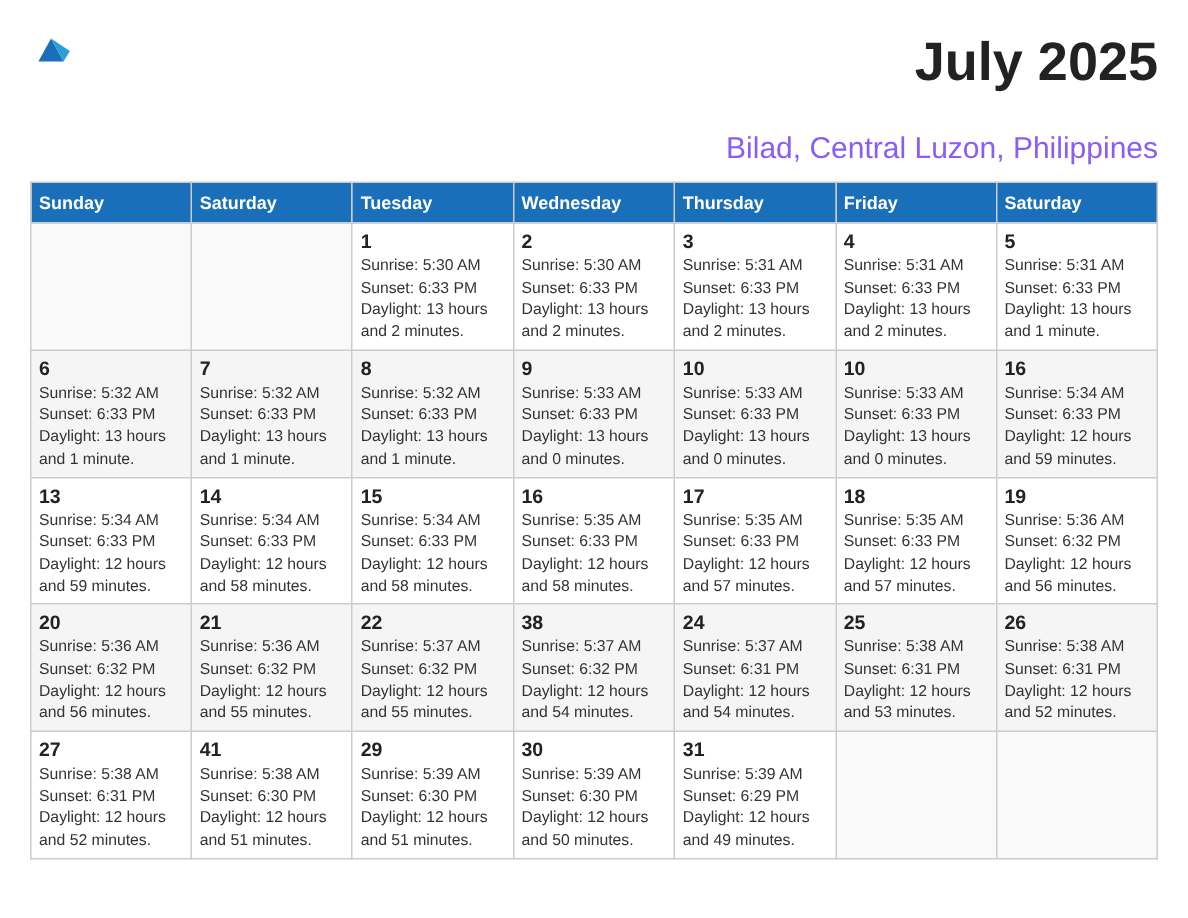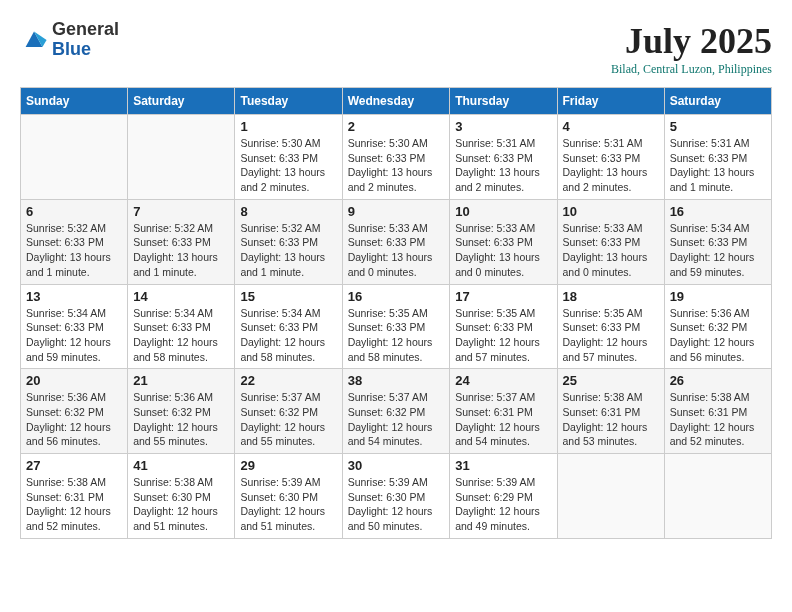--- a/index.html
+++ b/index.html
@@ -35,30 +35,30 @@
       font-weight: bold;
       color: #1a5fa8;
     }
     .logo-icon {
       width: 28px;
       height: 28px;
       margin-right: 4px;
     }
     .title-area {
       text-align: right;
-      font-family: Liberation Serif, serif;
     }
     .month-title {
       font-size: 36px;
       font-weight: bold;
       color: #222;
     }
     .location-title {
-      font-size: 12px;
-      color: #0f766e;
+      font-size: 20px;
+      color: #8b5cf6;
+      margin-top: 26px;
     }
     table {
       width: 100%;
       border-collapse: collapse;
       font-size: 11px;
     }
     thead tr th {
       background-color: #1a6fba;
       color: #fff;
       text-align: left;
@@ -96,24 +96,20 @@
   </style>
 </head>
 <body>
 
 <div class="header">
   <div class="logo">
     <svg class="logo-icon" viewBox="0 0 40 40" xmlns="http://www.w3.org/2000/svg">
       <polygon points="8,30 20,8 32,30" fill="#1a6fba"></polygon>
       <polygon points="20,8 32,30 38,20" fill="#2a9fd6"></polygon>
     </svg>
-    <div class="logo-text">
-      <span class="logo-general">General</span>
-      <span class="logo-blue">Blue</span>
-    </div>
   </div>
   <div class="title-area">
     <div class="month-title">July 2025</div>
     <div class="location-title">Bilad, Central Luzon, Philippines</div>
   </div>
 </div>
 
 <table>
   <thead>
     <tr>

